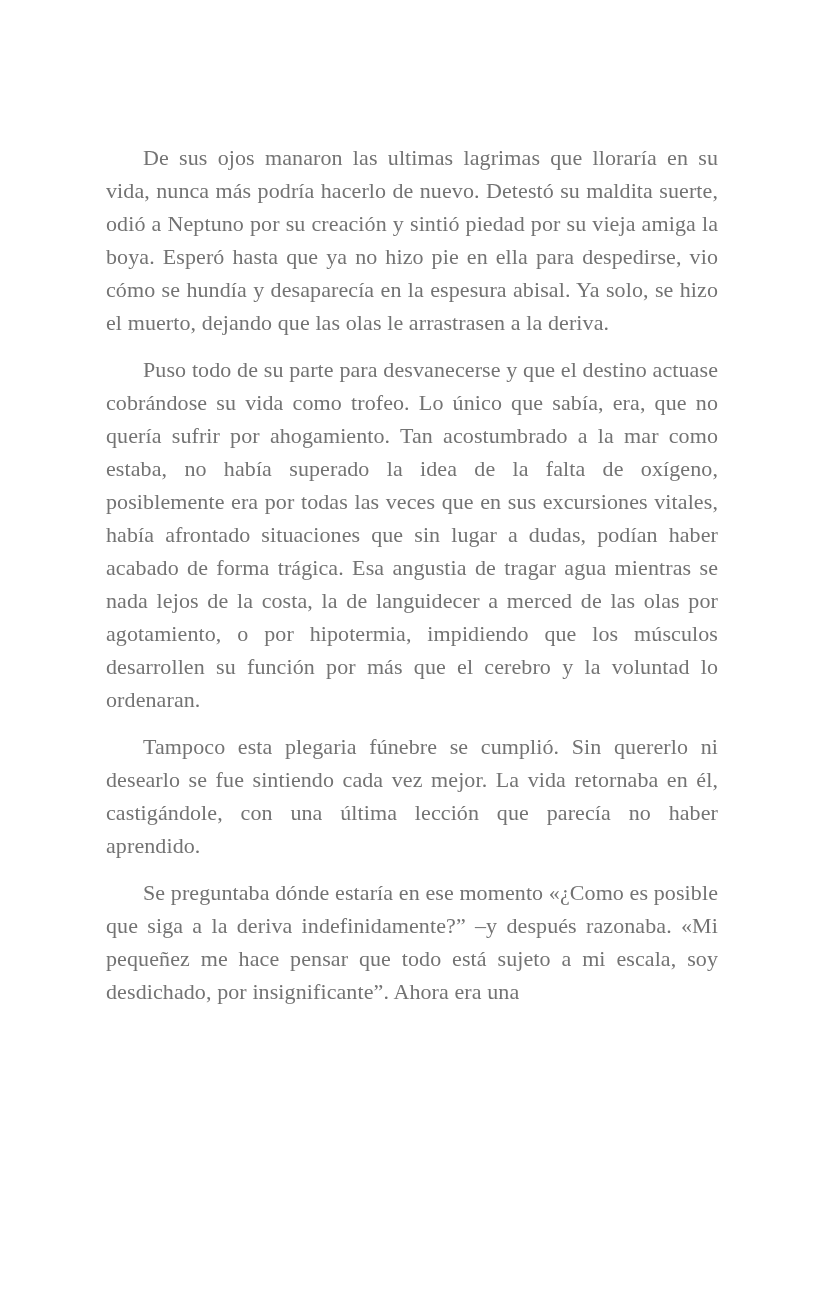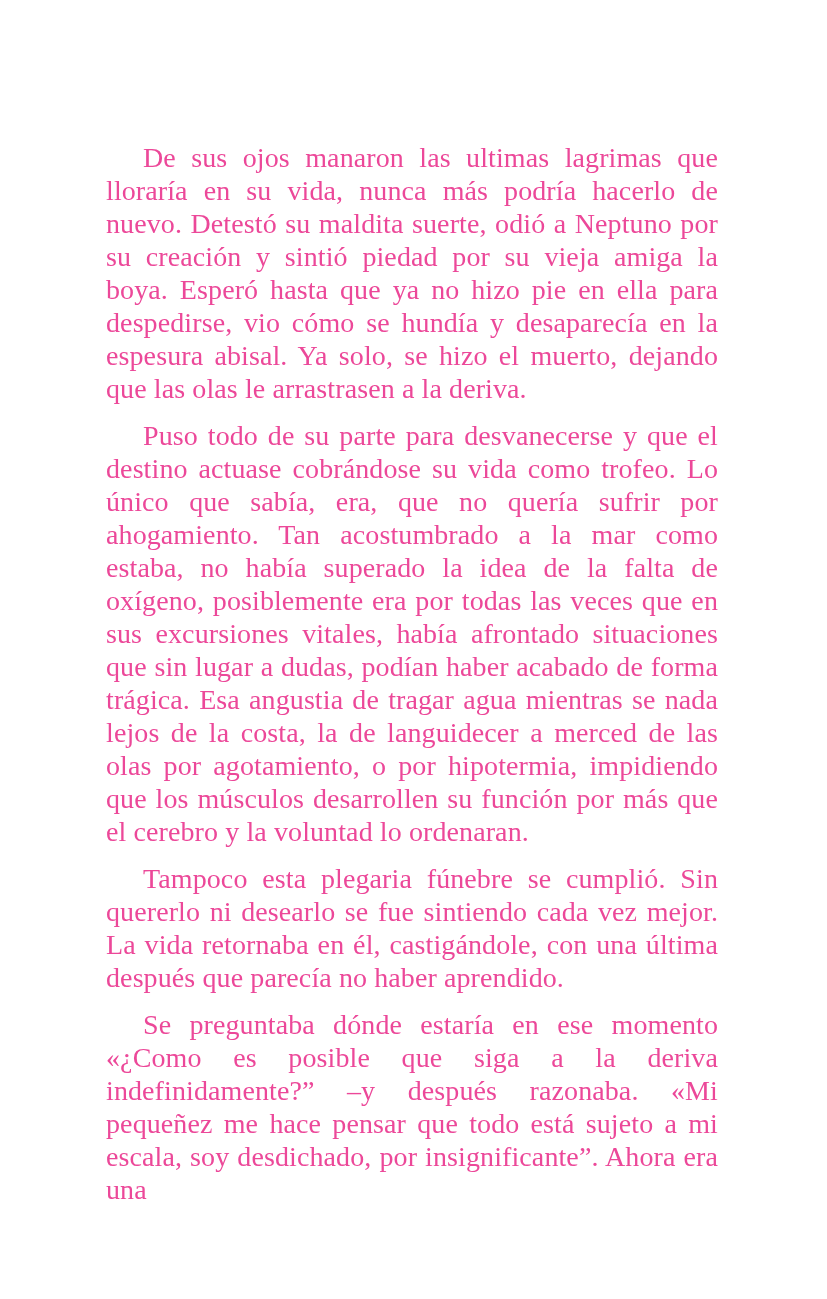--- a/index.html
+++ b/index.html
@@ -12,35 +12,35 @@
     background: #ffffff;
     position: relative;
     overflow: hidden;
   }
   .page-text-block {
     position: absolute;
     left: 106px;
     top: 141px;
     width: 612px;
     font-family: "Liberation Serif", serif;
-    font-size: 28px;
+    font-size: 22px;
     line-height: 33px;
-    color: #ec4899;
+    color: #737373;
     text-align: justify;
     letter-spacing: 0.1px;
   }
   .para {
     margin: 0 0 14px 0;
     text-indent: 37px;
   }
   .para:last-child {
     margin-bottom: 0;
   }
 </style>
 </head>
 <body>
 
 <div class="page-text-block">
   <p class="para">De sus ojos manaron las ultimas lagrimas que lloraría en su vida, nunca más podría hacerlo de nuevo. Detestó su maldita suerte, odió a Neptuno por su creación y sintió piedad por su vieja amiga la boya. Esperó hasta que ya no hizo pie en ella para despedirse, vio cómo se hundía y desaparecía en la espesura abisal. Ya solo, se hizo el muerto, dejando que las olas le arrastrasen a la deriva.</p>
   <p class="para">Puso todo de su parte para desvanecerse y que el destino actuase cobrándose su vida como trofeo. Lo único que sabía, era, que no quería sufrir por ahogamiento. Tan acostumbrado a la mar como estaba, no había superado la idea de la falta de oxígeno, posiblemente era por todas las veces que en sus excursiones vitales, había afrontado situaciones que sin lugar a dudas, podían haber acabado de forma trágica. Esa angustia de tragar agua mientras se nada lejos de la costa, la de languidecer a merced de las olas por agotamiento, o por hipotermia, impidiendo que los músculos desarrollen su función por más que el cerebro y la voluntad lo ordenaran.</p>
-  <p class="para">Tampoco esta plegaria fúnebre se cumplió. Sin quererlo ni desearlo se fue sintiendo cada vez mejor. La vida retornaba en él, castigándole, con una última después que parecía no haber aprendido.</p>
+  <p class="para">Tampoco esta plegaria fúnebre se cumplió. Sin quererlo ni desearlo se fue sintiendo cada vez mejor. La vida retornaba en él, castigándole, con una última lección que parecía no haber aprendido.</p>
   <p class="para">Se preguntaba dónde estaría en ese momento «¿Como es posible que siga a la deriva indefinidamente?” –y después razonaba. «Mi pequeñez me hace pensar que todo está sujeto a mi escala, soy desdichado, por insignificante”. Ahora era una</p>
 </div>
 
 </body></html>

